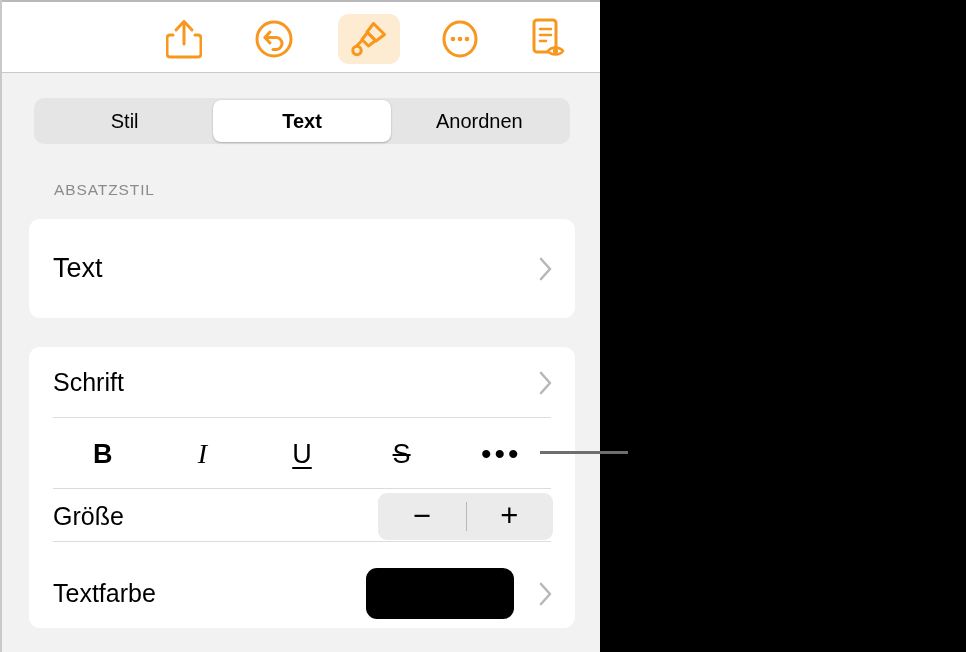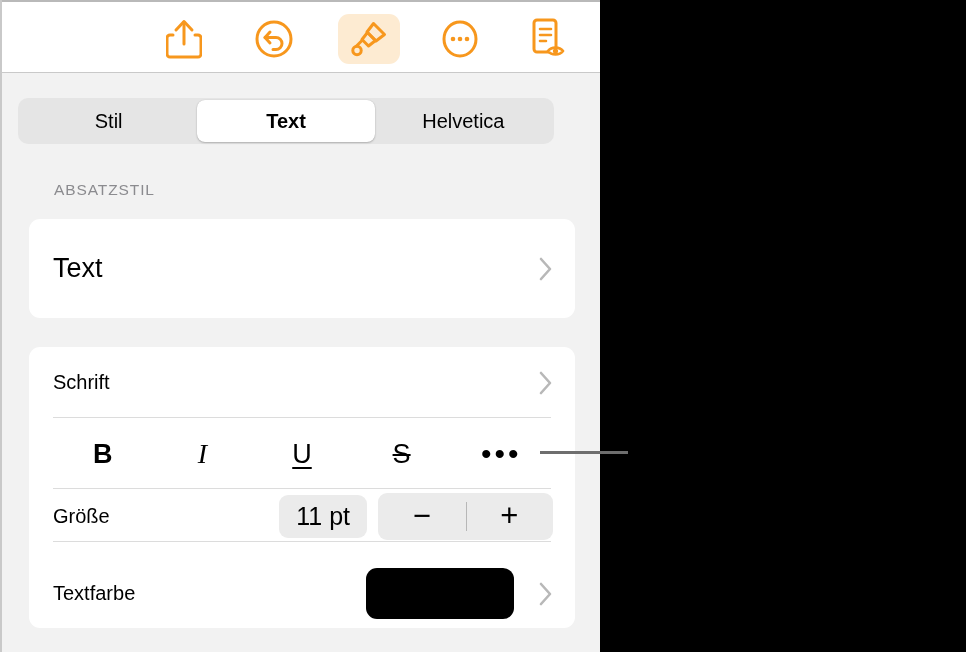--- a/index.html
+++ b/index.html
@@ -56,21 +56,21 @@
     align-items: center;
     justify-content: center;
     background: transparent;
   }
   .tbtn.active { background: #fdebd2; }
   .tbtn svg { display: block; }
 
   
   #segwrap {
     position: absolute;
-    left: 16px;
+    left: 32px;
     top: 98px;
     width: 536px;
     height: 46px;
     background: #e5e5e5;
     border-radius: 10px;
     display: flex;
     padding: 2px;
     box-sizing: border-box;
   }
   .seg {
@@ -113,21 +113,21 @@
 
   .row {
     position: relative;
     display: flex;
     align-items: center;
     height: 100%;
     padding: 0 22px 0 24px;
     box-sizing: border-box;
   }
   .row-label {
-    font-size: 20px;
+    font-size: 25px;
     color: #000000;
   }
   .row-label.big { font-size: 27px; }
   .spacer { flex: 1; }
   .row-value {
     font-size: 23px;
     color: #8b8b8f;
     margin-right: 16px;
   }
   .chev {
@@ -292,21 +292,21 @@
             <path d="M22 33 C25.5 28.5 33.5 28.5 37 33 C33.5 37.5 25.5 37.5 22 33 Z" fill="#ffffff" stroke="#F7971D" stroke-width="2.8" stroke-linejoin="round"></path>
             <circle cx="29.5" cy="33" r="2.6" fill="#F7971D"></circle>
           </svg>
         </span>
       </div>
     </div>
 
     <div id="segwrap">
       <div class="seg">Stil</div>
       <div class="seg sel">Text</div>
-      <div class="seg">Helvetica</div>
+      <div class="seg">Anordnen</div>
     </div>
 
     <div id="sectionhdr">ABSATZSTIL</div>
 
     <div class="card" id="card-style">
       <div class="row">
         <span class="row-label big">Text</span>
         <span class="spacer"></span>
         <span class="chev">
           <svg width="14" height="24" viewBox="0 0 14 24">
@@ -341,21 +341,20 @@
             <span class="dots">•••</span>
           </span>
         </div>
         <div class="divider" style="bottom:0;"></div>
       </div>
 
       <div class="fcrow" id="row-groesse">
         <div class="row">
           <span class="row-label">Größe</span>
           <span class="spacer"></span>
-          <span class="sizepill">11 pt</span>
           <span class="stepper">
             <span class="half">−</span>
             <span class="sepline"></span>
             <span class="half">+</span>
           </span>
         </div>
         <div class="divider" style="bottom:0;"></div>
       </div>
 
       <div class="fcrow" id="row-textfarbe">

